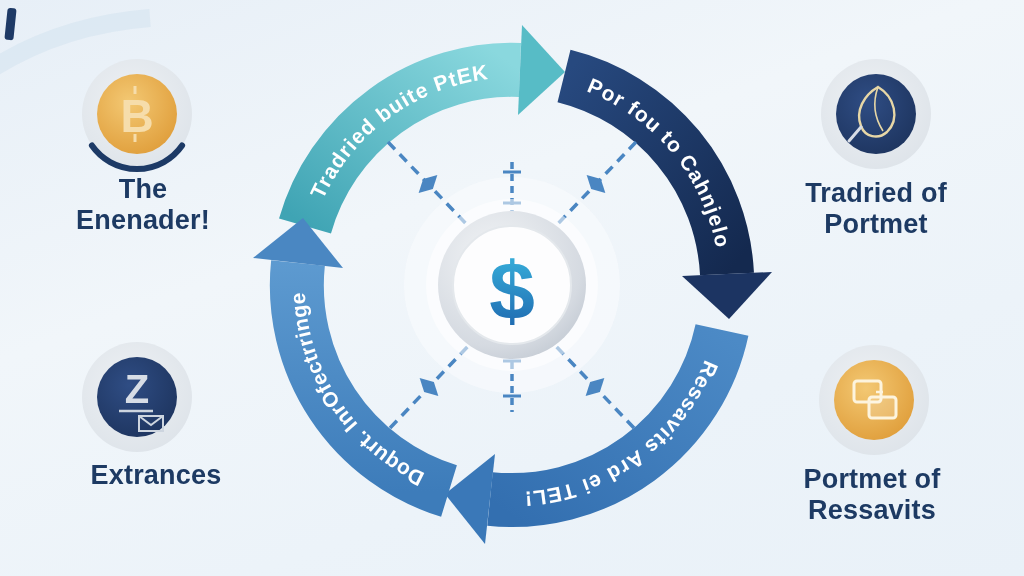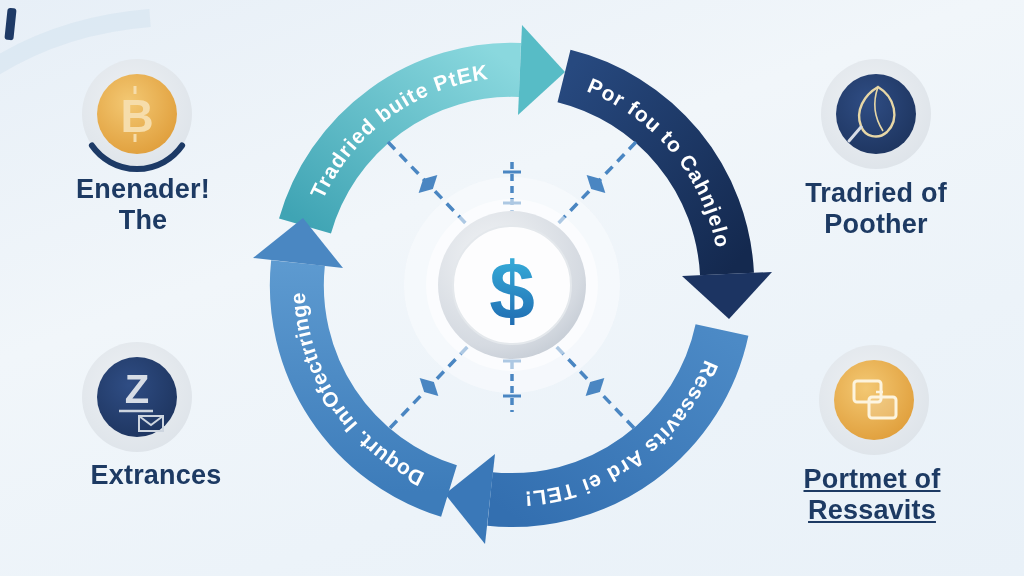--- a/index.html
+++ b/index.html
@@ -165,31 +165,31 @@
       <circle r="55" fill="url(#grayIconRing)"></circle>
       <circle r="40" fill="url(#goldGrad)"></circle>
       <rect x="-20" y="-19" width="27" height="21" rx="3" fill="none" stroke="#fdf4dd" stroke-width="3"></rect>
       <rect x="-5" y="-3" width="27" height="21" rx="3" fill="rgba(255,255,255,0.18)" stroke="#fdf4dd" stroke-width="3"></rect>
       <path d="M 2,-8 l 7,0" stroke="#fdf4dd" stroke-width="2.5"></path>
     </g>
   </svg>
 
   
   <div class="corner-label" style="left:13px;top:174px;width:260px;">
+    <span>The</span>
     <span>Enenader!</span>
-    <span>The</span>
   </div>
 
   <div class="corner-label" style="left:756px;top:178px;width:240px;">
     <span>Tradried of</span>
-    <span>Poother</span>
+    <span>Portmet</span>
   </div>
 
   <div class="corner-label" style="left:26px;top:460px;width:260px;">
     <span>Extrances</span>
   </div>
 
-  <div class="corner-label" style="left:742px;top:464px;width:260px;text-decoration:underline;">
+  <div class="corner-label" style="left:742px;top:464px;width:260px;">
     <span>Portmet of</span>
     <span>Ressavits</span>
   </div>
 
 </div>
 
 </body></html>

